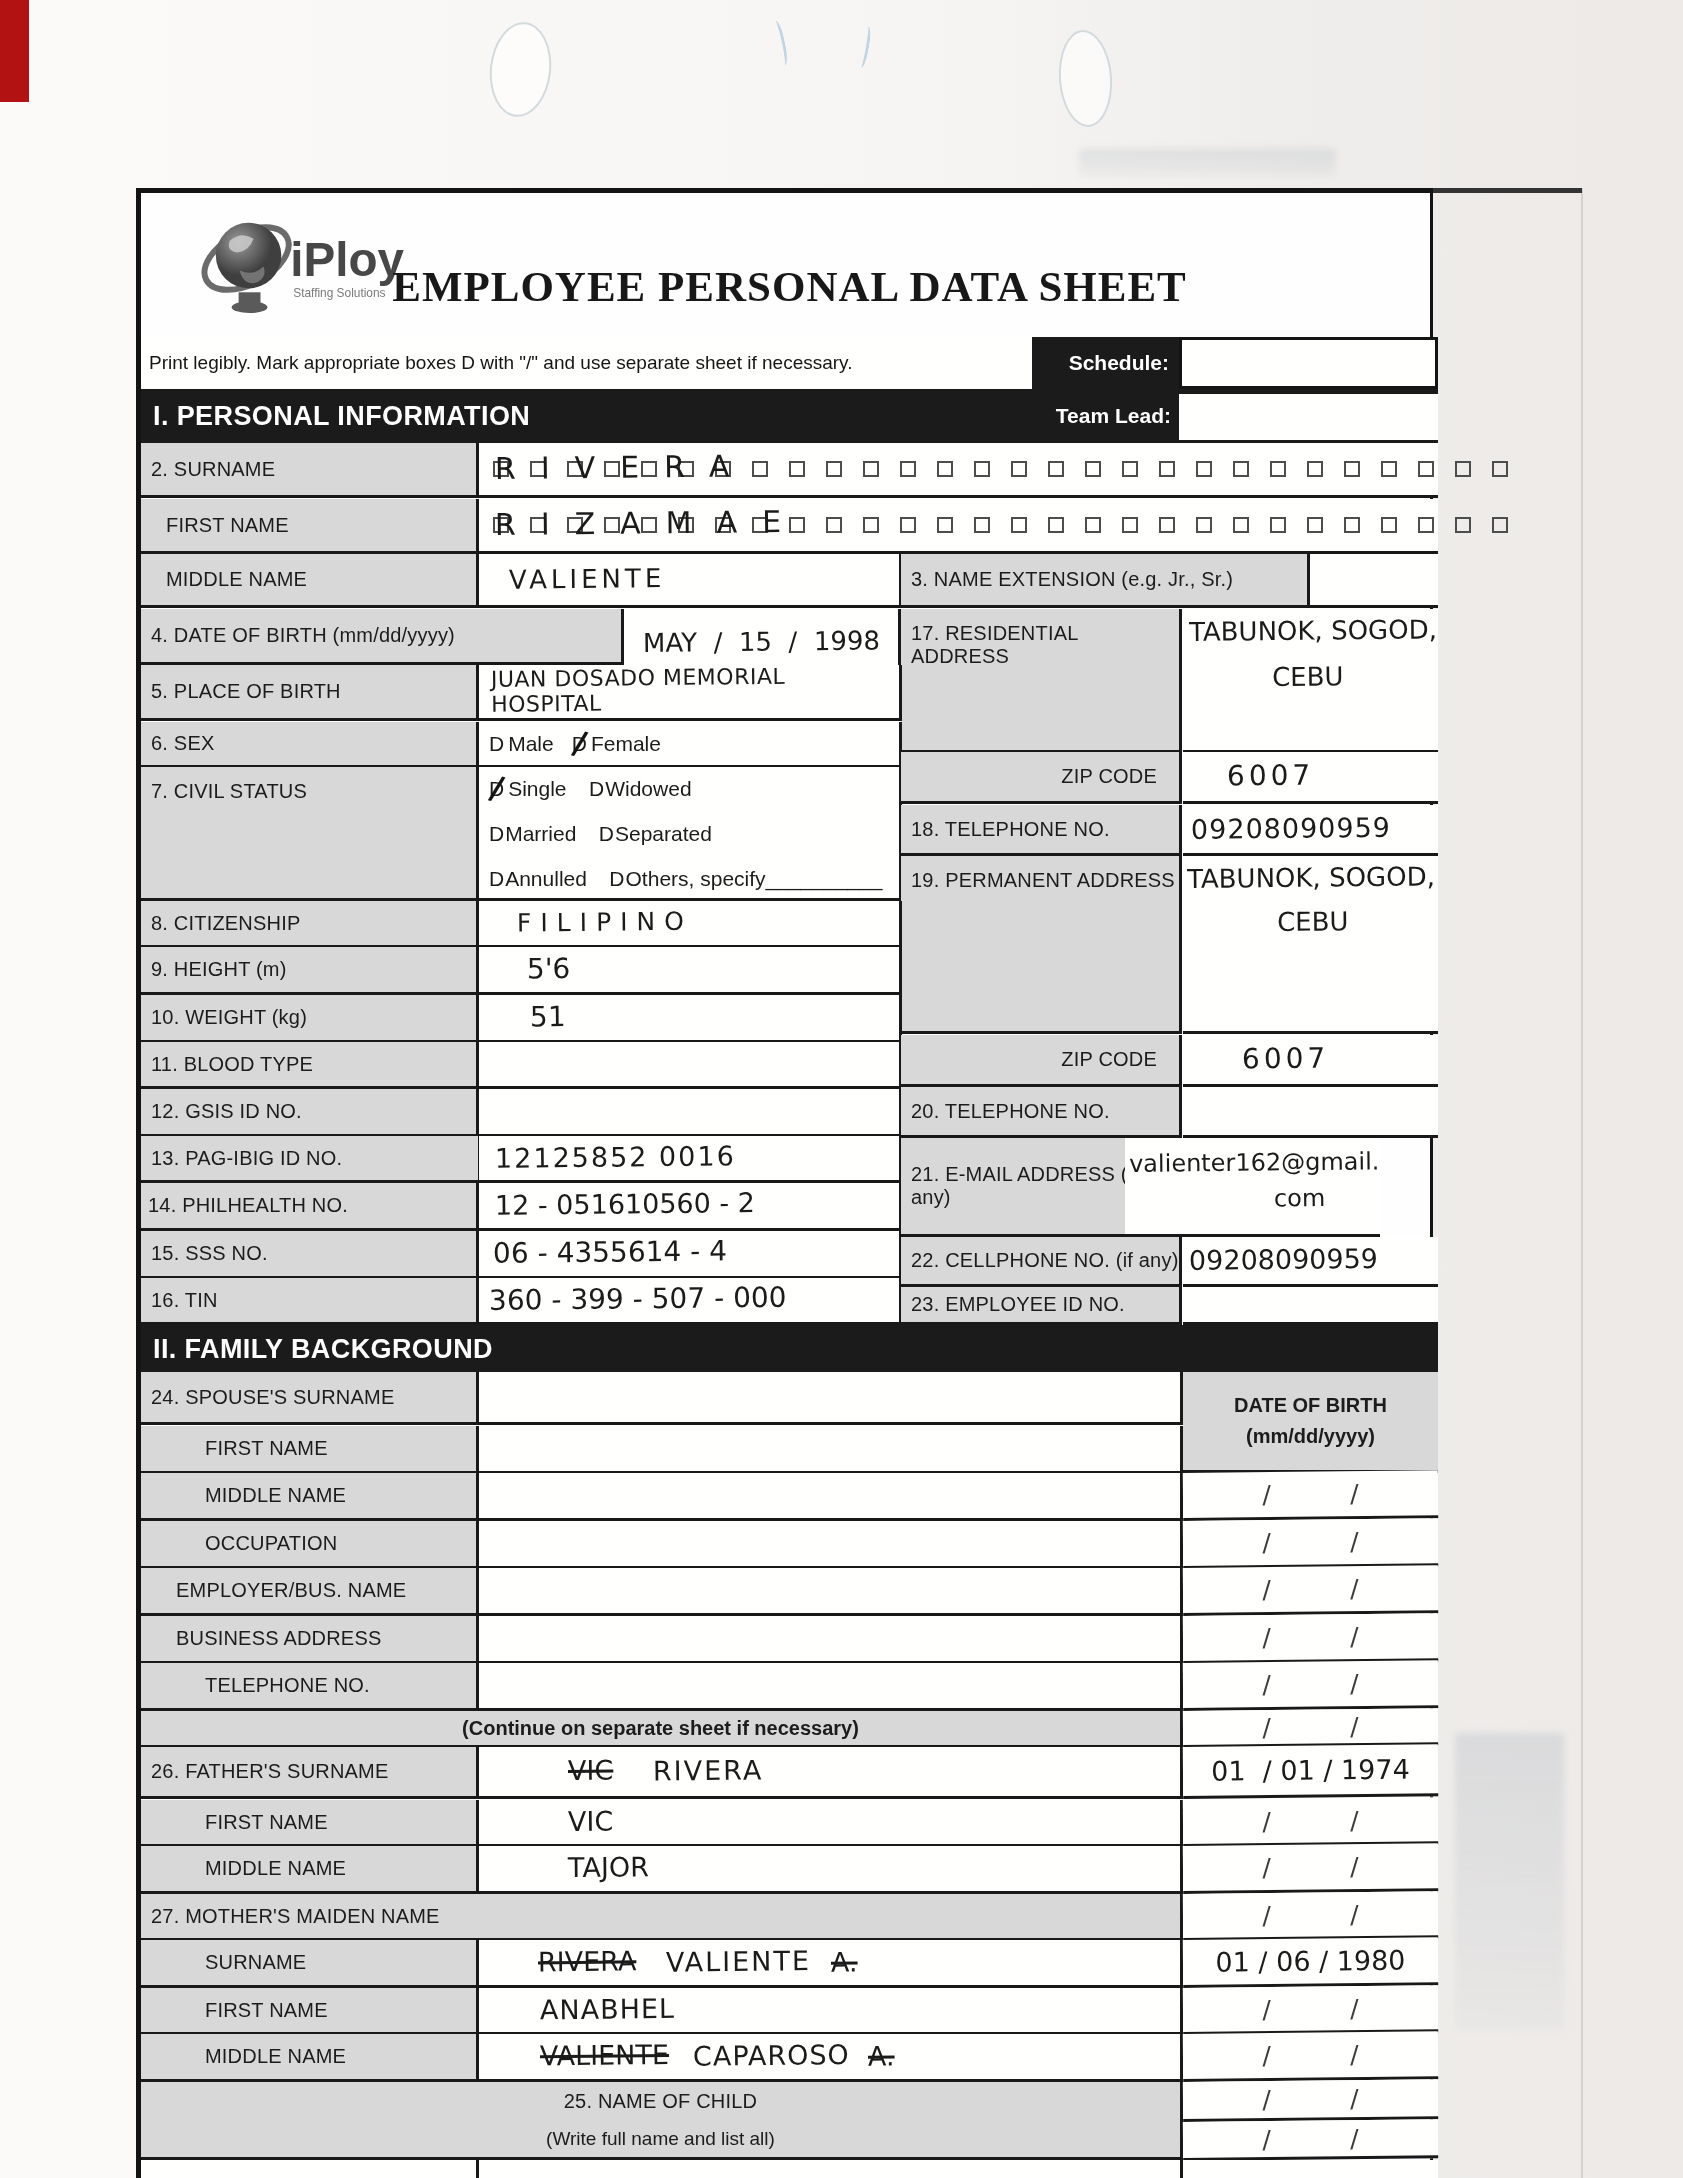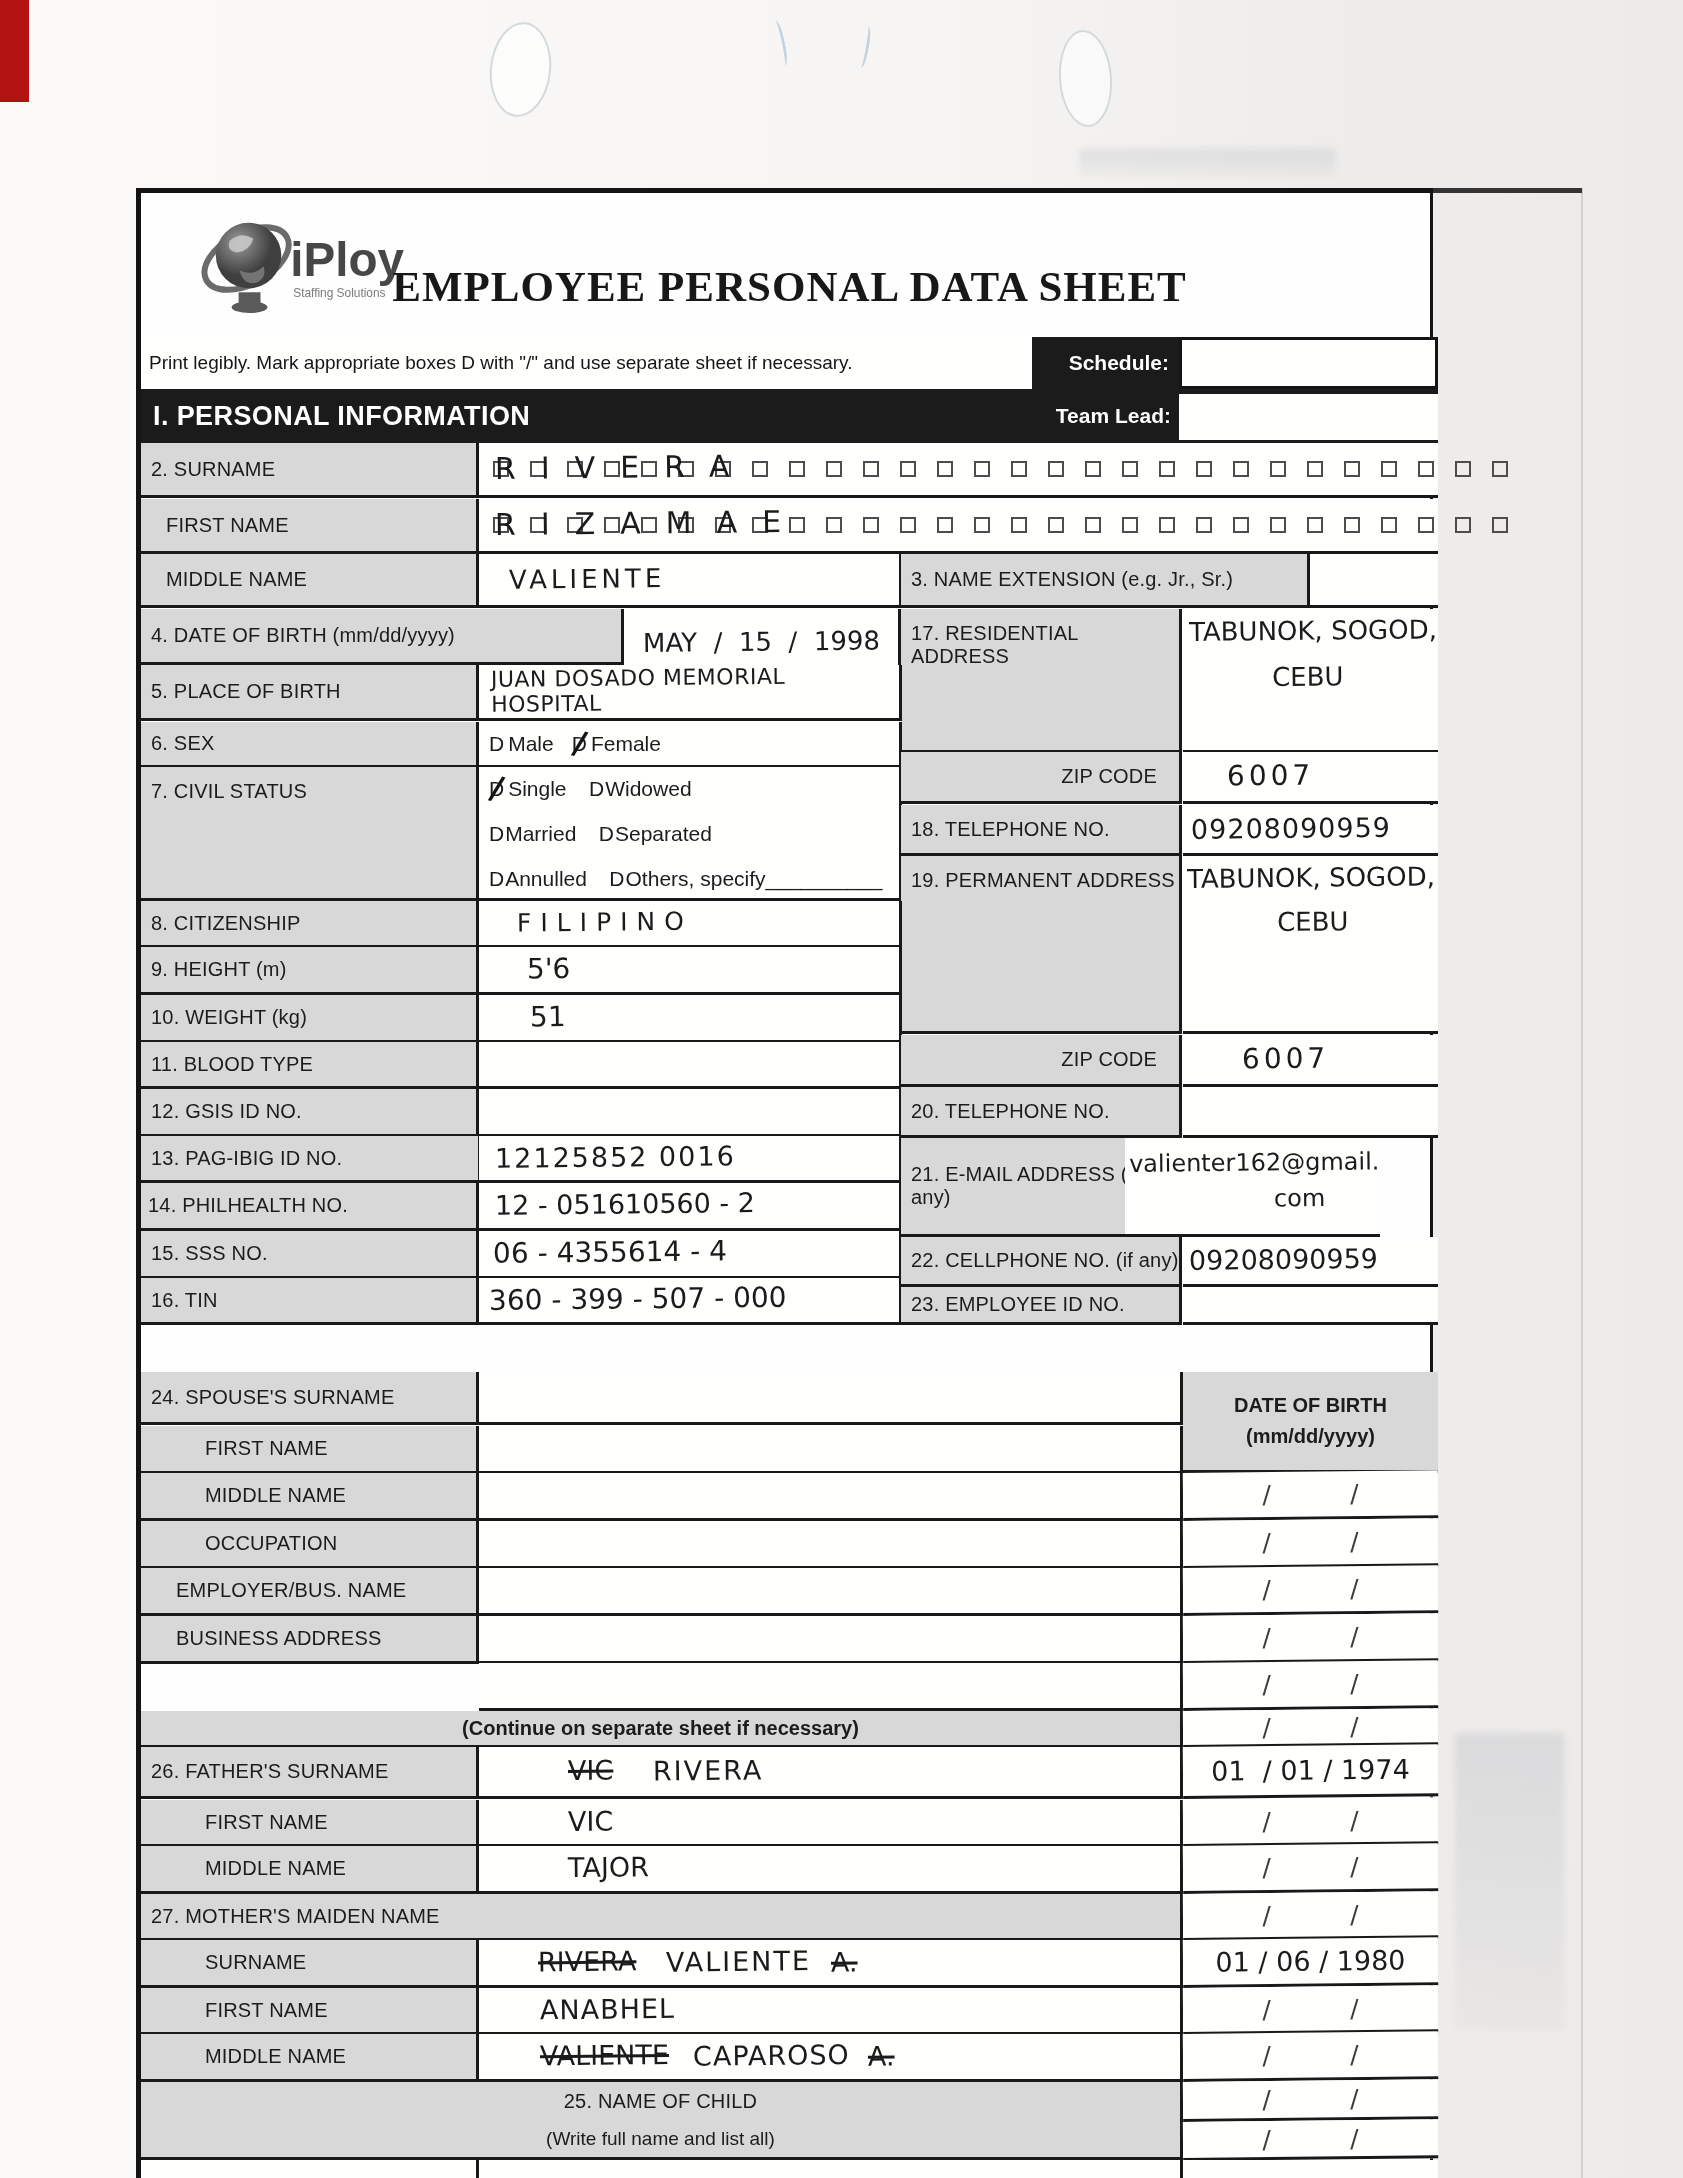--- a/index.html
+++ b/index.html
@@ -306,20 +306,23 @@
       <span class="hw" style="font-size:24px;padding:12px 0 0 4px;">valienter162@gmail.</span>
       <span class="hw" style="font-size:24px;padding:8px 0 0 149px;">com</span>
     </div>
     <div class="c gray br lbl" style="left:760px;top:1044px;width:281px;height:50px;">22. CELLPHONE NO. (if any)</div>
     <div class="c white" style="left:1042px;top:1044px;width:255px;height:50px;">
       <span class="hw" style="font-size:27px;padding-left:6px;">09208090959</span>
     </div>
     <div class="c gray br lbl" style="left:760px;top:1094px;width:281px;height:38px;">23. EMPLOYEE ID NO.</div>
     <div class="c white" style="left:1042px;top:1094px;width:255px;height:38px;"></div>
 
+    <div class="c bar" style="left:0;top:1132px;width:1297px;height:48px;border-bottom:none;">
+      <span class="bar-title">II. FAMILY BACKGROUND</span>
+    </div>
 
     <div class="c gray br lbl" style="left:0;top:1179px;width:338px;height:53px;">24. SPOUSE'S SURNAME</div>
     <div class="c white br" style="left:338px;top:1179px;width:704px;height:53px;"></div>
     <div class="c gray dobhead" style="left:1042px;top:1179px;width:255px;height:101px;">
       <span>DATE OF BIRTH</span>
       <span>(mm/dd/yyyy)</span>
     </div>
     <div class="c gray br lbl pad65" style="left:0;top:1233px;width:338px;height:48px;">FIRST NAME</div>
     <div class="c white br" style="left:338px;top:1233px;width:704px;height:48px;"></div>
 
@@ -332,20 +335,21 @@
     <div class="c white slashcell hw" style="left:1042px;top:1328px;width:255px;height:48px;">/          /</div>
 
     <div class="c gray br lbl pad35" style="left:0;top:1375px;width:338px;height:48px;">EMPLOYER/BUS. NAME</div>
     <div class="c white br" style="left:338px;top:1375px;width:704px;height:48px;"></div>
     <div class="c white slashcell hw" style="left:1042px;top:1375px;width:255px;height:48px;">/          /</div>
 
     <div class="c gray br lbl pad35" style="left:0;top:1423px;width:338px;height:48px;">BUSINESS ADDRESS</div>
     <div class="c white br" style="left:338px;top:1423px;width:704px;height:48px;"></div>
     <div class="c white slashcell hw" style="left:1042px;top:1423px;width:255px;height:48px;">/          /</div>
 
+    <div class="c gray br lbl pad65" style="left:0;top:1470px;width:338px;height:48px;">TELEPHONE NO.</div>
     <div class="c white br" style="left:338px;top:1470px;width:704px;height:48px;"></div>
     <div class="c white slashcell hw" style="left:1042px;top:1470px;width:255px;height:48px;">/          /</div>
 
     <div class="c gray br note" style="left:0;top:1518px;width:1042px;height:37px;justify-content:center;">(Continue on separate sheet if necessary)</div>
     <div class="c white slashcell hw" style="left:1042px;top:1518px;width:255px;height:37px;">/          /</div>
 
     <div class="c gray br lbl" style="left:0;top:1554px;width:338px;height:52px;">26. FATHER'S SURNAME</div>
     <div class="c white br" style="left:338px;top:1554px;width:704px;height:52px;">
       <span class="hw struck" style="font-size:27px;padding-left:89px;">VIC</span>
       <span class="hw" style="font-size:27px;padding-left:40px;letter-spacing:2px;">RIVERA</span>

